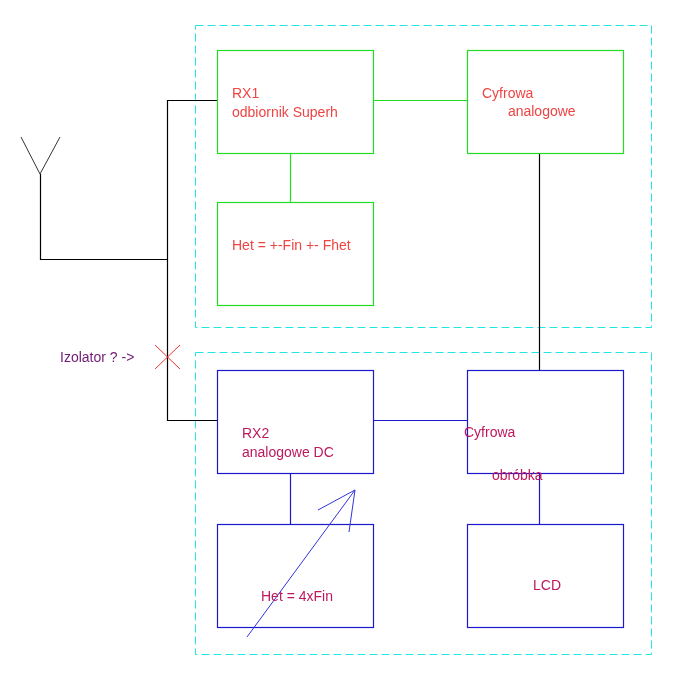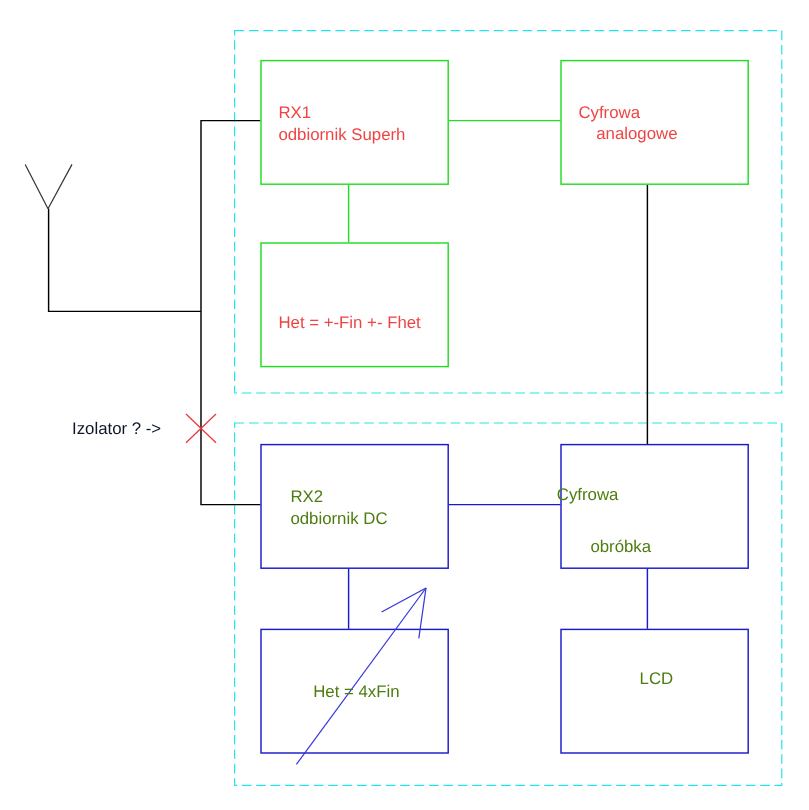--- a/index.html
+++ b/index.html
@@ -1,21 +1,21 @@
 <!DOCTYPE html>
 <html><head>
 <meta charset="utf-8">
 <style>
   html, body { margin:0; padding:0; background:#ffffff; }
   body { width:674px; height:675px; position:relative; overflow:hidden; font-family:"Liberation Sans", sans-serif; }
   svg { position:absolute; left:0; top:0; }
   .lbl { position:absolute; font-size:14px; line-height:18px; white-space:pre; }
   .green { color:#ef4444; }
-  .blue { color:#4d7c0f; }
-  .red { color:#0f172a; }
+  .blue { color:#be185d;margin-top:20px; }
+  .red { color:#701a75; }
 </style>
 </head>
 <body>
 
 <svg width="674" height="675">
 
   <rect x="195.5" y="25.5" width="456" height="302" fill="none" stroke="#22e5e5" stroke-width="1" stroke-dasharray="8,4"></rect>
   <rect x="195.5" y="352.5" width="456" height="302" fill="none" stroke="#22e5e5" stroke-width="1" stroke-dasharray="8,4"></rect>
 
   <g stroke="#333" stroke-width="1" fill="none">
@@ -55,27 +55,27 @@
   <g stroke="#3333dd" stroke-width="1" fill="none">
     <line x1="247" y1="637" x2="355" y2="490"></line>
     <line x1="355" y1="490" x2="318" y2="510"></line>
     <line x1="355" y1="490" x2="349" y2="532"></line>
   </g>
 </svg>
 
 <div class="lbl green" style="left:232px;top:84px;">RX1</div>
 <div class="lbl green" style="left:232px;top:103px;">odbiornik Superh</div>
 
-<div class="lbl green" style="left:232px;top:259px;text-align:right;">Het = +-Fin +- Fhet</div>
+<div class="lbl green" style="left:232px;top:236px;text-align:right;">Het = +-Fin +- Fhet</div>
 
 <div class="lbl green" style="left:482px;top:84px;">Cyfrowa</div>
-<div class="lbl green" style="left:493px;top:102px;"> analogowe</div>
+<div class="lbl green" style="left:504px;top:102px;"> analogowe</div>
 
 <div class="lbl blue" style="left:242px;top:404px;">RX2</div>
-<div class="lbl blue" style="left:242px;top:423px;">odbiornik DC</div>
+<div class="lbl blue" style="left:242px;top:423px;">analogowe DC</div>
 
 <div class="lbl blue" style="left:261px;top:567px;text-align:right;">Het = 4xFin</div>
 
 <div class="lbl blue" style="left:464px;top:403px;">Cyfrowa</div>
 <div class="lbl blue" style="left:492px;top:446px;">obróbka</div>
 
 <div class="lbl blue" style="left:533px;top:556px;">LCD</div>
 
 <div class="lbl red" style="left:60px;top:348px;">Izolator ? -&gt;</div>
 

